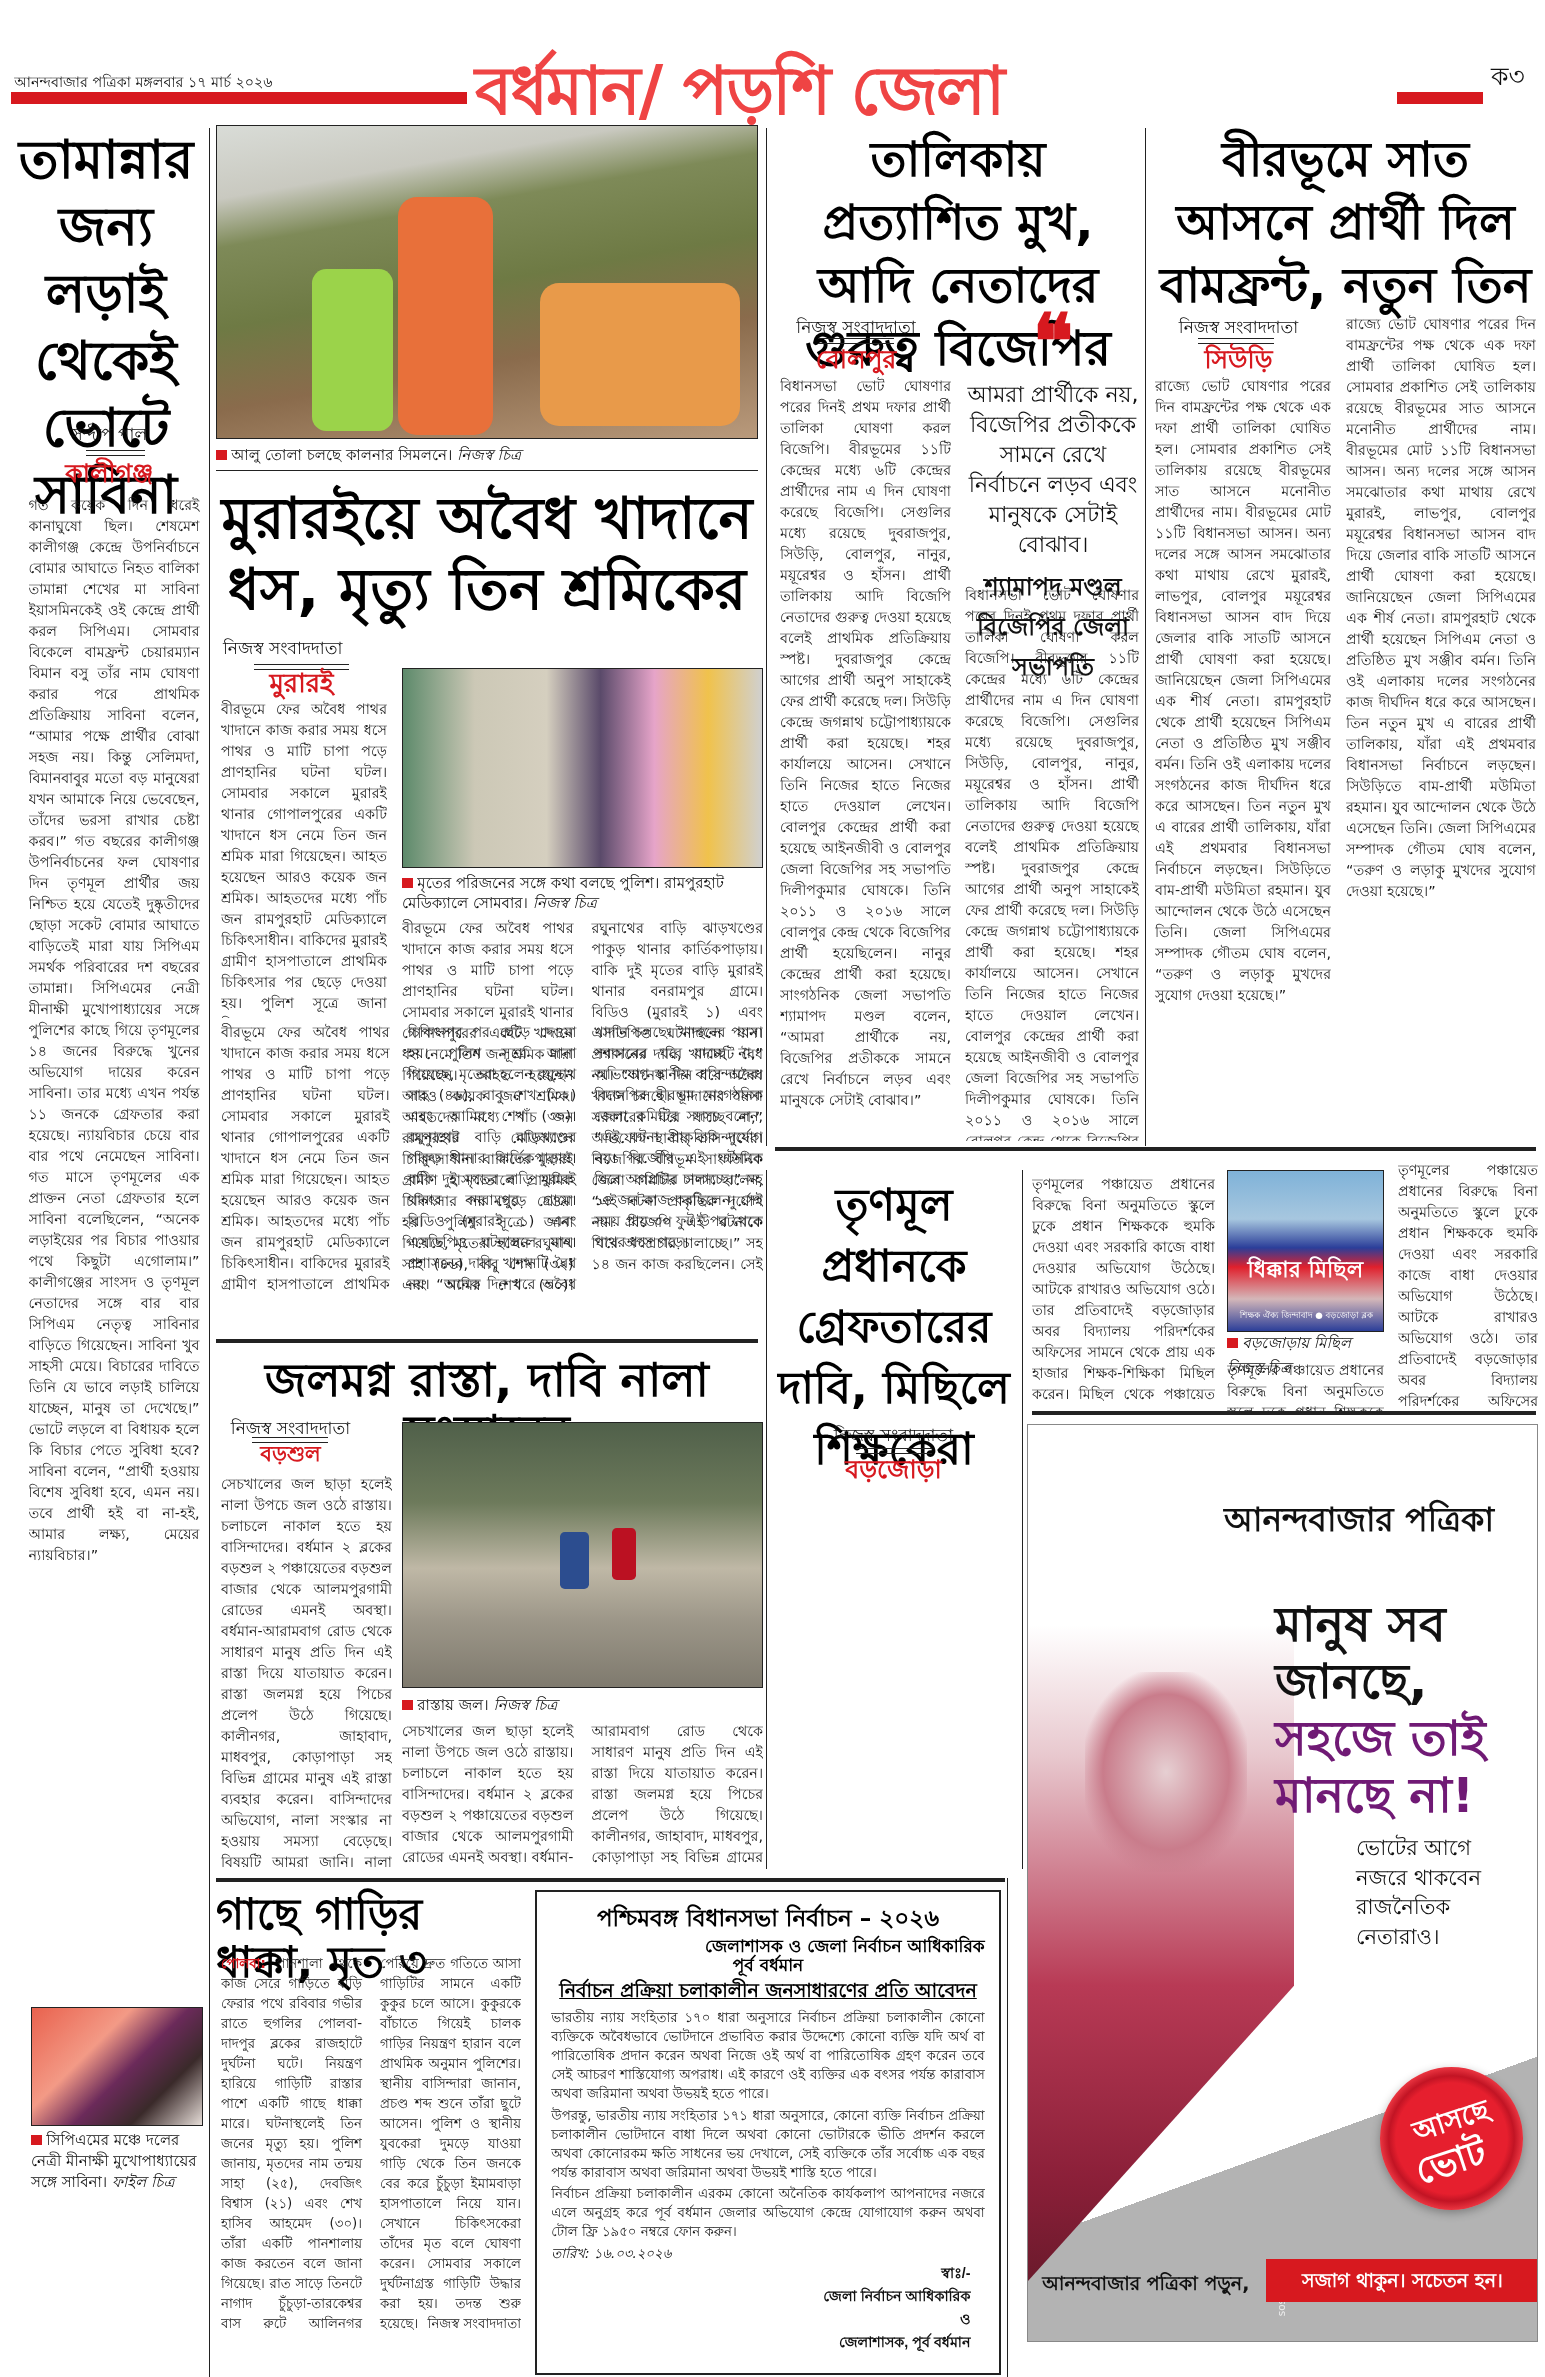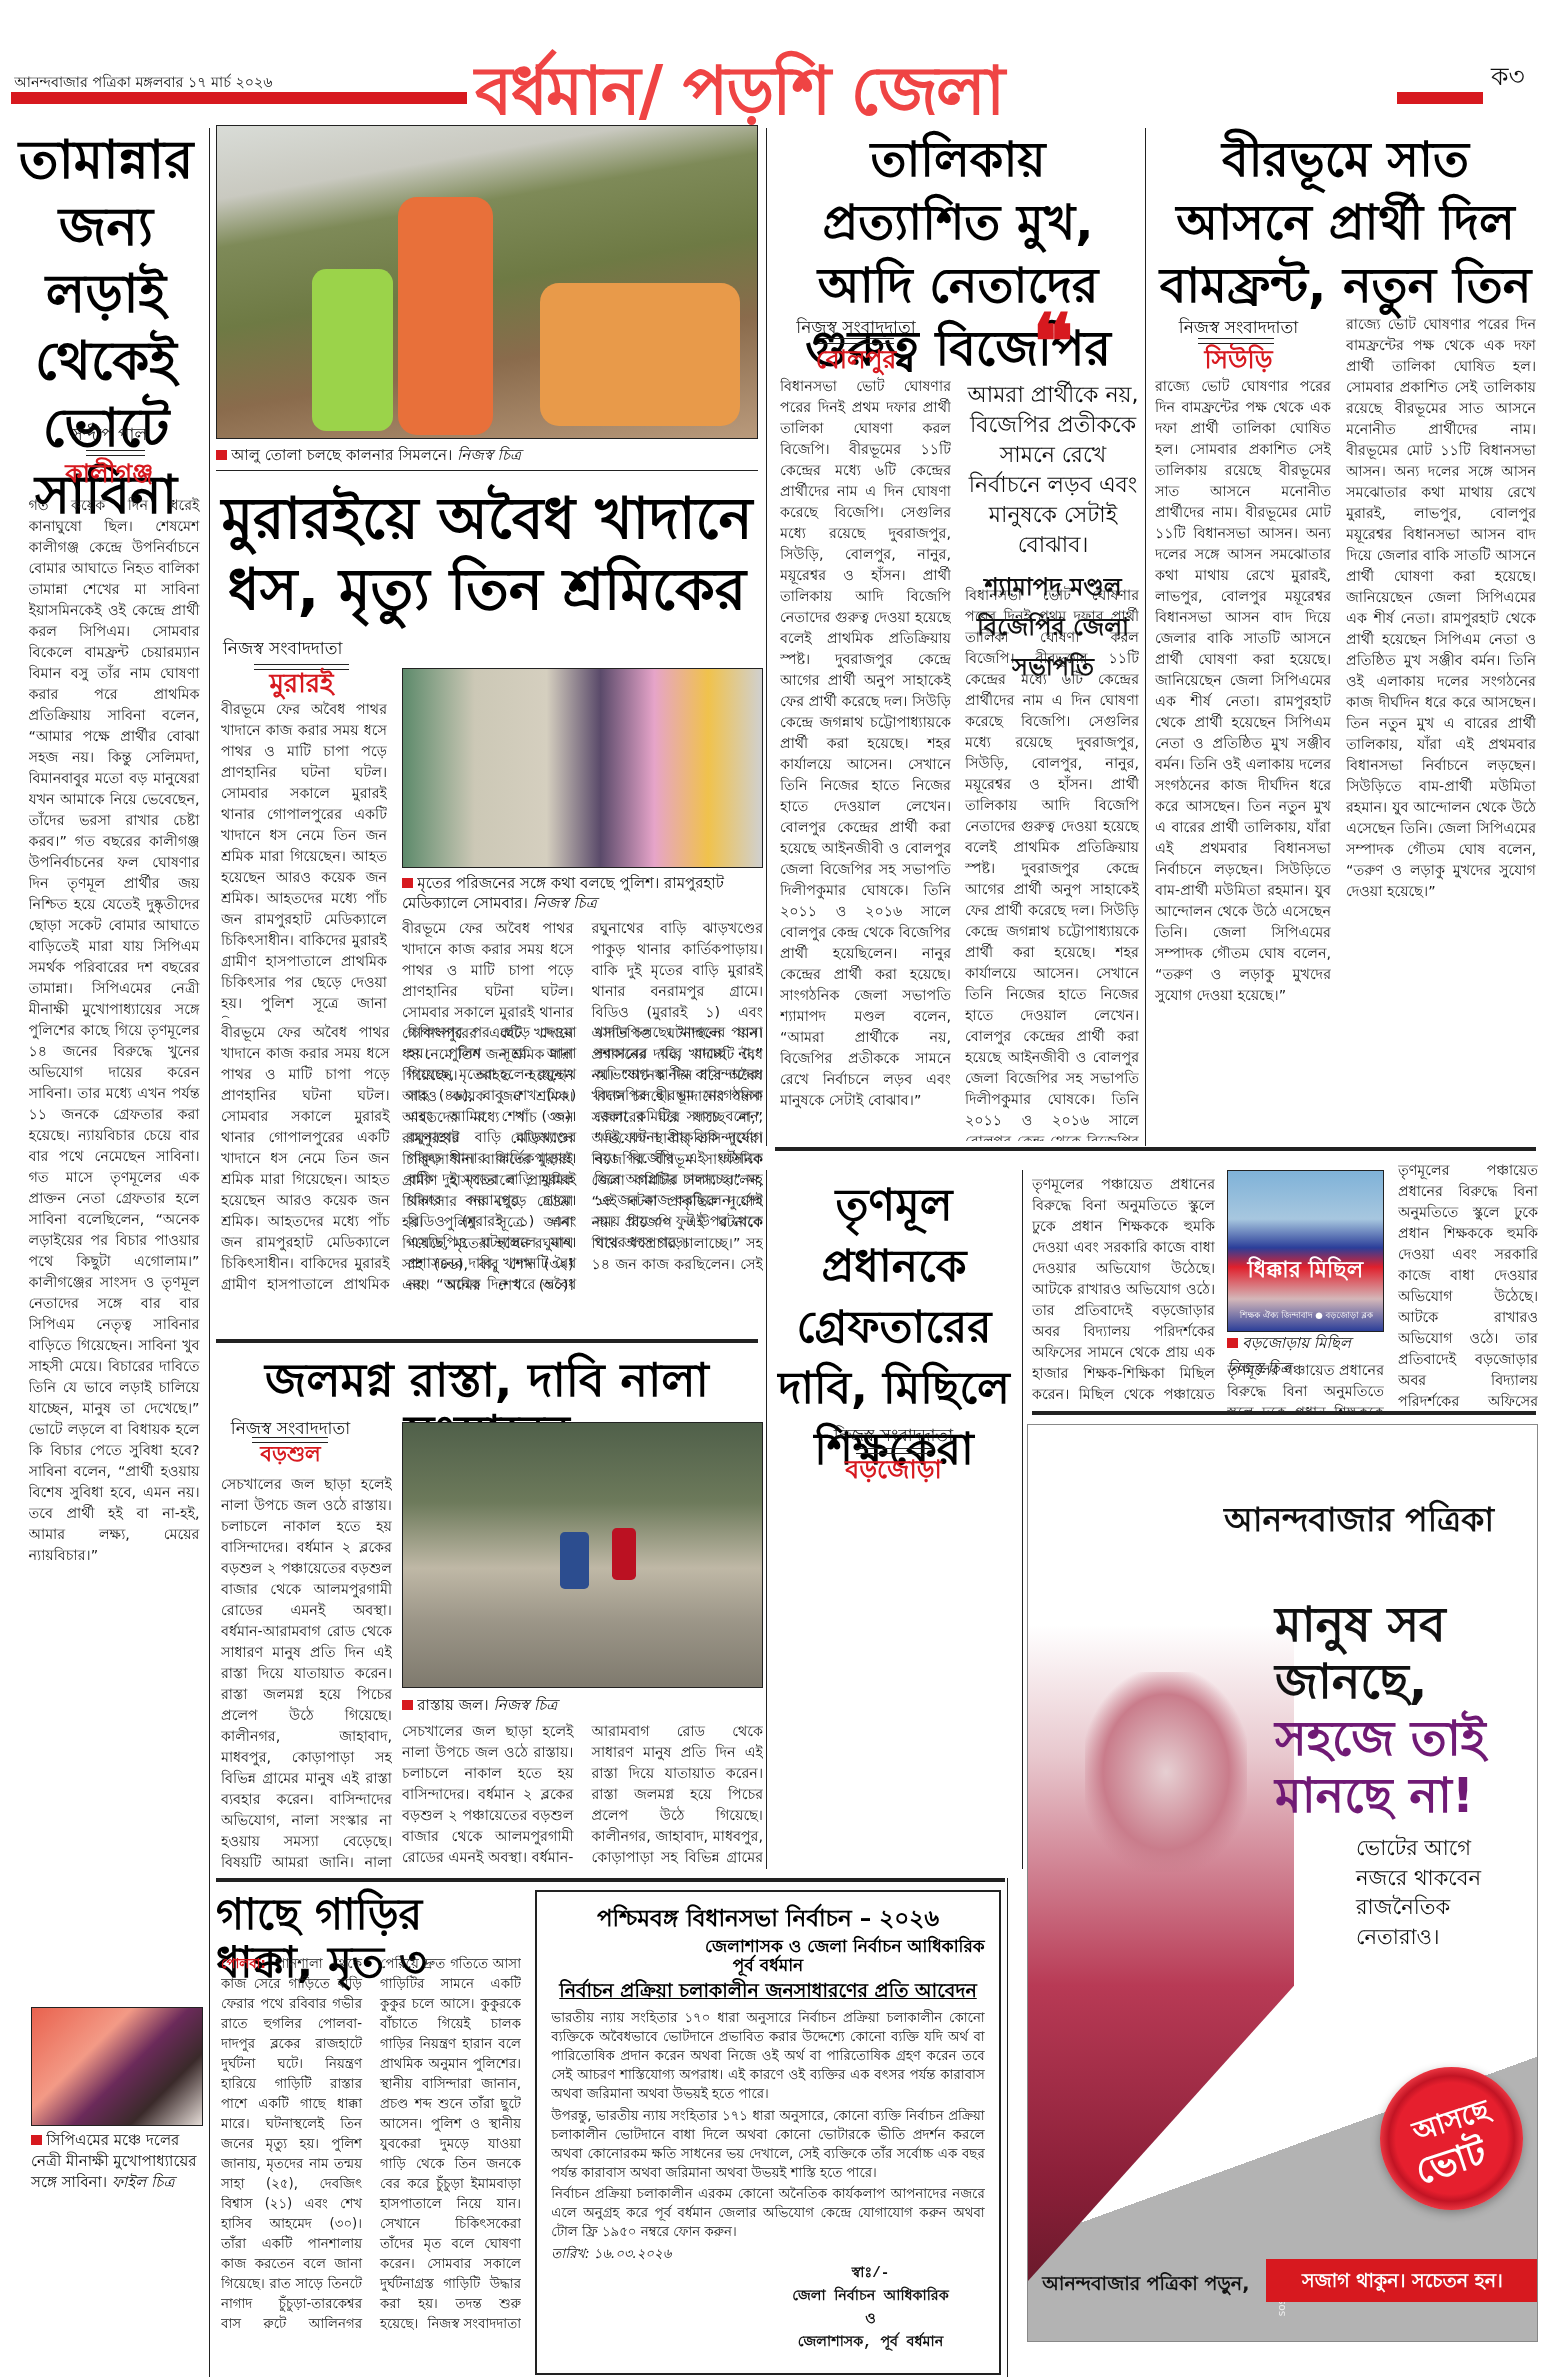--- a/index.html
+++ b/index.html
@@ -162,21 +162,21 @@
 
 <section class="abs notice" style="left:535px;top:1890px;width:466px;height:485px;padding:14.3px 14.3px;">
   <div class="headline" style="font-size:23px;">পশ্চিমবঙ্গ বিধানসভা নির্বাচন – ২০২৬</div>
   <div class="headline" style="font-size:17px;margin-top:4.8px;text-align:right;">জেলাশাসক ও জেলা নির্বাচন আধিকারিক</div>
   <div class="headline" style="font-size:17px;">পূর্ব বর্ধমান</div>
   <div class="headline" style="font-size:19px;text-decoration:underline;margin-top:4.8px;">নির্বাচন প্রক্রিয়া চলাকালীন জনসাধারণের প্রতি আবেদন</div>
   <p class="body-text" style="font-size:13.3px;line-height:19px;margin:6.7px 0 0;">ভারতীয় ন্যায় সংহিতার ১৭০ ধারা অনুসারে নির্বাচন প্রক্রিয়া চলাকালীন কোনো ব্যক্তিকে অবৈধভাবে ভোটদানে প্রভাবিত করার উদ্দেশ্যে কোনো ব্যক্তি যদি অর্থ বা পারিতোষিক প্রদান করেন অথবা নিজে ওই অর্থ বা পারিতোষিক গ্রহণ করেন তবে সেই আচরণ শাস্তিযোগ্য অপরাধ। এই কারণে ওই ব্যক্তির এক বৎসর পর্যন্ত কারাবাস অথবা জরিমানা অথবা উভয়ই হতে পারে।</p>
   <p class="body-text" style="font-size:13.3px;line-height:19px;margin:2.9px 0 0;">উপরন্তু, ভারতীয় ন্যায় সংহিতার ১৭১ ধারা অনুসারে, কোনো ব্যক্তি নির্বাচন প্রক্রিয়া চলাকালীন ভোটদানে বাধা দিলে অথবা কোনো ভোটারকে ভীতি প্রদর্শন করলে অথবা কোনোরকম ক্ষতি সাধনের ভয় দেখালে, সেই ব্যক্তিকে তাঁর সর্বোচ্চ এক বছর পর্যন্ত কারাবাস অথবা জরিমানা অথবা উভয়ই শাস্তি হতে পারে।</p>
   <p class="body-text" style="font-size:13.3px;line-height:19px;margin:2.9px 0 0;">নির্বাচন প্রক্রিয়া চলাকালীন এরকম কোনো অনৈতিক কার্যকলাপ আপনাদের নজরে এলে অনুগ্রহ করে পূর্ব বর্ধমান জেলার অভিযোগ কেন্দ্রে যোগাযোগ করুন অথবা টোল ফ্রি ১৯৫০ নম্বরে ফোন করুন।</p>
   <div style="font-size:13.3px;font-family:'DejaVu Sans',sans-serif;font-style:italic;margin-top:3px;">তারিখ: ১৬.০৩.২০২৬</div>
-  <div style="position:absolute;right:28.5px;bottom:19px;width:200px;text-align:center;font-family:Liberation Mono, monospace;font-weight:bold;font-size:14.3px;line-height:23px;">
+  <div style="position:absolute;right:28.5px;bottom:19px;width:200px;text-align:right;font-family:Liberation Sans, sans-serif;font-weight:bold;font-size:14.3px;line-height:23px;">
     <div>স্বাঃ/-</div>
     <div>জেলা নির্বাচন আধিকারিক</div>
     <div>ও</div>
     <div>জেলাশাসক, পূর্ব বর্ধমান</div>
   </div>
 </section>
 
 <section class="abs ad" style="left:1027px;top:1424px;width:511px;height:918px;">
   <div class="abs" style="left:0;top:0;width:511px;height:918px;background:linear-gradient(160deg,#fff 0%,#fff 74%,#b3b3b3 74%);"></div>
   <div class="abs" style="left:181px;top:69px;width:285px;text-align:right;font-size:33px;font-weight:bold;font-family:'DejaVu Serif',serif;">আনন্দবাজার পত্রিকা</div>

